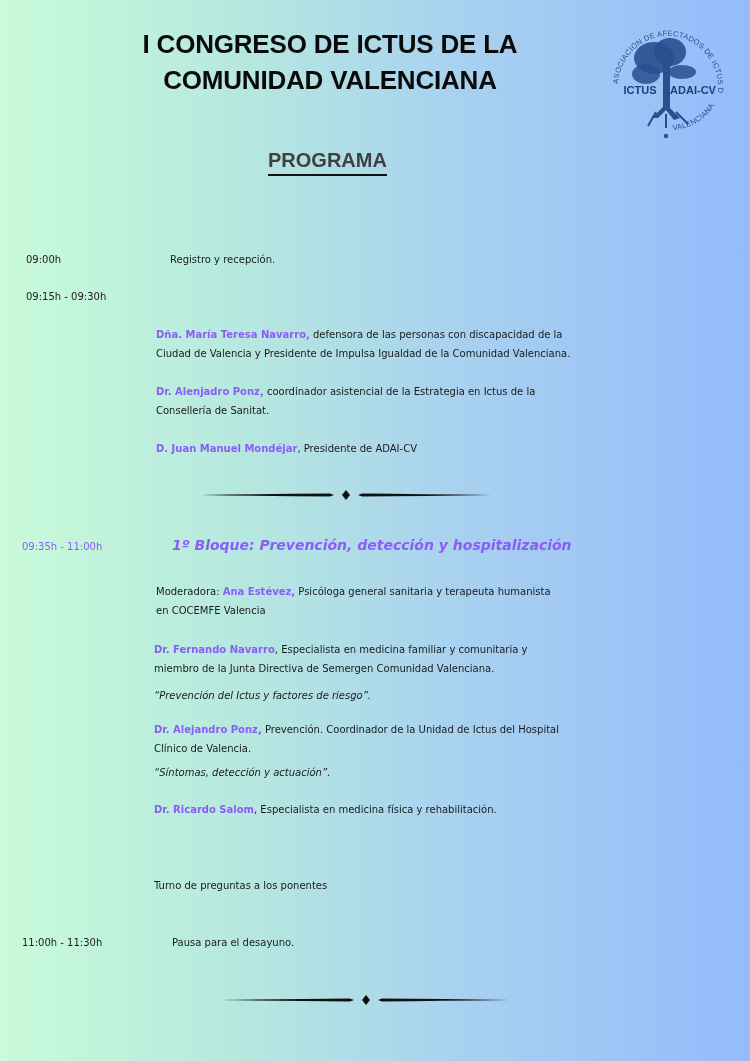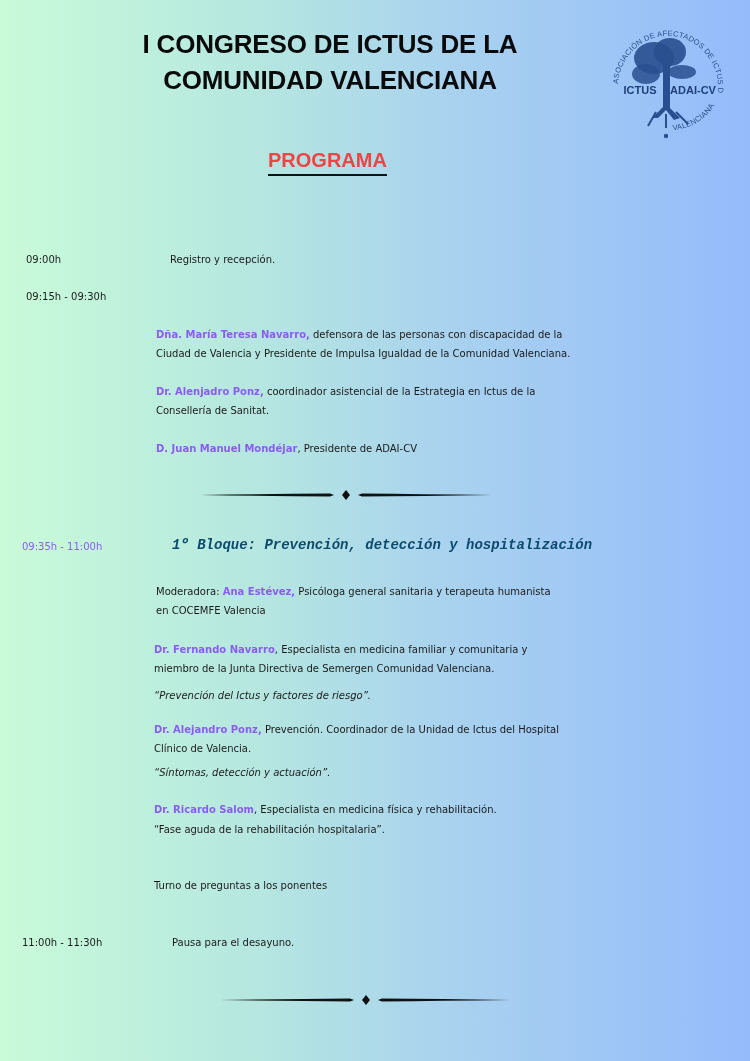--- a/index.html
+++ b/index.html
@@ -18,35 +18,35 @@
     font-family: "Liberation Sans", sans-serif;
     font-weight: bold; font-size: 26px; line-height: 36px;
     color: #0a0a0a; letter-spacing: -0.2px;
   }
   .title div { white-space: nowrap; }
 
   .subtitle {
     position: absolute; left: 268px; top: 148px;
     font-family: "Liberation Sans", sans-serif;
     font-weight: bold; font-size: 20px; line-height: 24px;
-    color: #ef4444;
+    color: #404040;
     border-bottom: 2px solid #111; padding-bottom: 2px;
   }
 
   .logo { position: absolute; left: 596px; top: 14px; width: 142px; height: 128px; }
 
   .t { position: absolute; font-size: 10px; line-height: 19px; color: #1a1a1a; }
   .time { left: 26px; }
   .time.b { left: 22px; }
   .desc { left: 156px; margin-left: 14px; }
   .para { left: 156px; width: 560px; text-align: justify; }
   .para.narrow { width: 530px; }
   .b { font-weight: bold; color: #8b5cf6; }
   .i { font-style: italic; }
-  .bi { font-weight: bold; font-style: italic; color: #0c4a6e; font-family: Liberation Mono, monospace; }
+  .bi { font-weight: bold; font-style: italic; color: #8b5cf6; }
 
   .divider { position: absolute; height: 12px; }
 </style>
 </head>
 <body>
 
 <div class="page">
 
   <div class="title">
     <div>I CONGRESO DE ICTUS DE LA</div>
@@ -121,21 +121,20 @@
 
   <div class="t para" style="top:720px; left:154px; width:550px; text-align:left">
     <span class="b">Dr. Alejandro Ponz,</span><span> Prevención. Coordinador de la Unidad de Ictus del Hospital</span><br>
     <span>Clínico de Valencia.</span>
   </div>
   <div class="t i" style="top:763px; left:154px">“Síntomas, detección y actuación”.</div>
 
   <div class="t para" style="top:800px; left:154px; width:560px; text-align:left">
     <span class="b">Dr. Ricardo Salom</span><span>, Especialista en medicina física y rehabilitación.</span>
   </div>
-  <div class="t" style="top:820px; left:154px">“Fase aguda de la rehabilitación hospitalaria”.</div>
 
   <div class="t" style="top:876px; left:154px">Turno de preguntas a los ponentes</div>
 
   <div class="t time" style="top:933px; left:22px">11:00h - 11:30h</div>
   <div class="t desc" style="top:933px; left:158px">Pausa para el desayuno.</div>
 
   <svg class="divider" style="left:220px; top:994px; width:292px;" viewBox="0 0 292 12">
     <path d="M0 6 Q70 5 130 4.5 L134 6 L130 7.5 Q70 7 0 6 Z" fill="#111"></path>
     <path d="M292 6 Q222 5 162 4.5 L158 6 L162 7.5 Q222 7 292 6 Z" fill="#111"></path>
     <path d="M146 1 L150 6 L146 11 L142 6 Z" fill="#111"></path>

